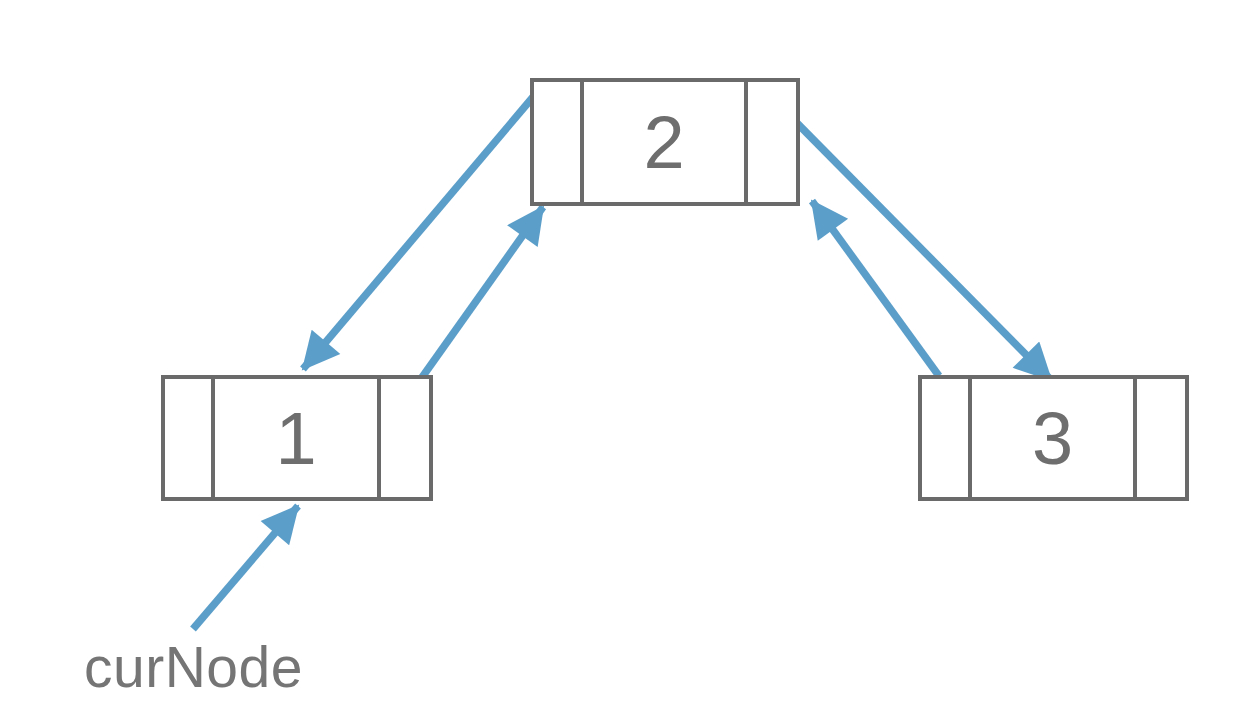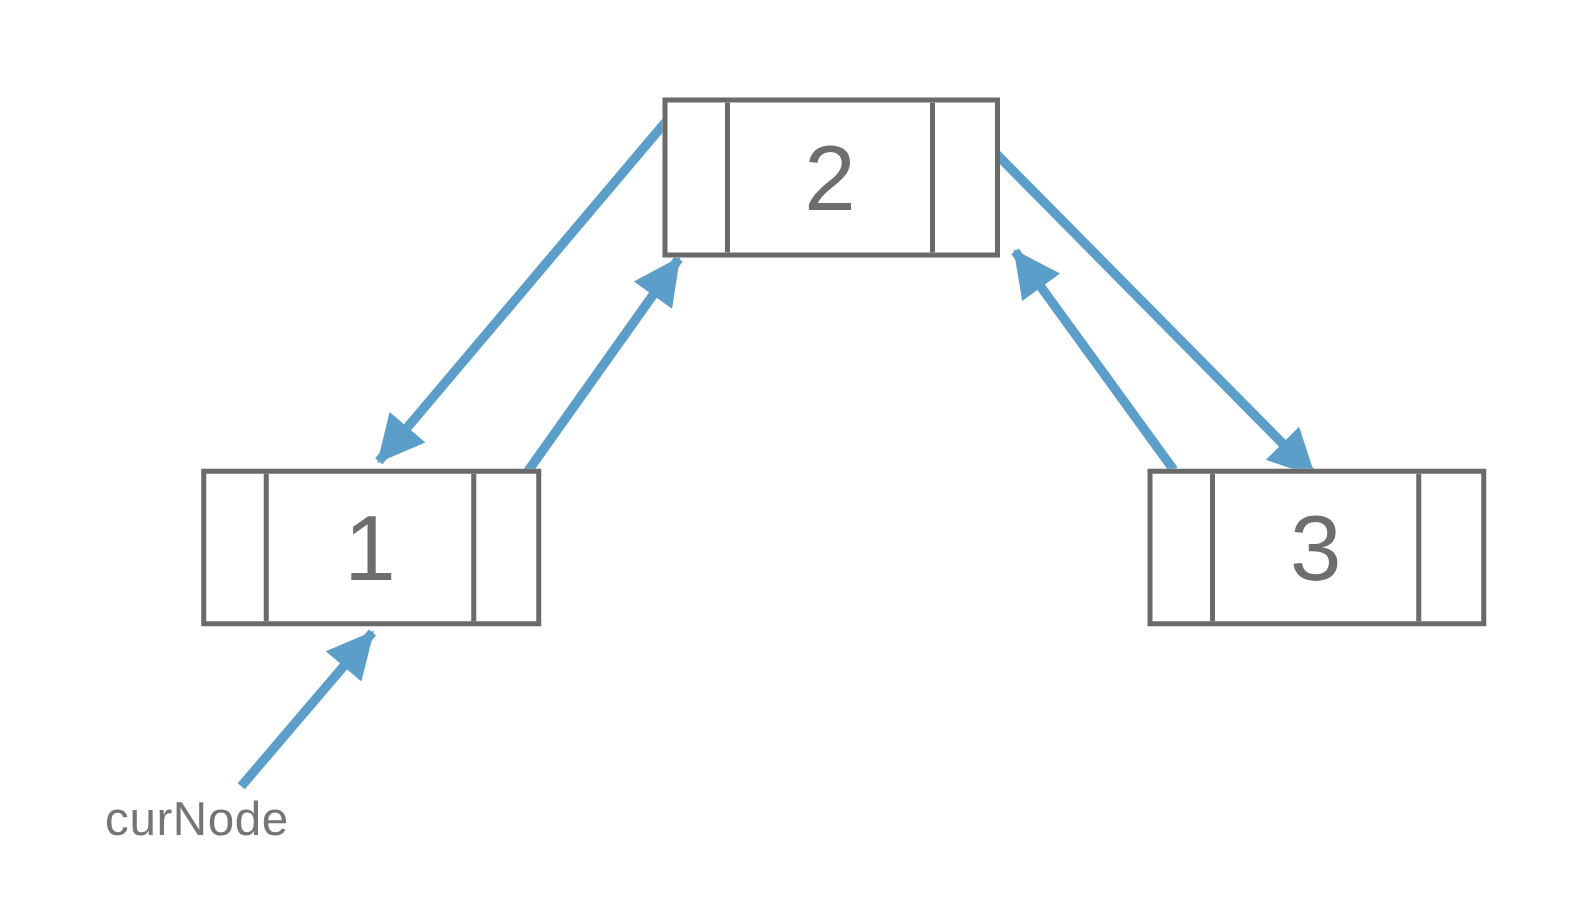--- a/index.html
+++ b/index.html
@@ -50,21 +50,21 @@
     font-size: 74px;
     color: var(--value-text);
   }
   .node-1 { left: 161px; top: 375px; width: 272px; height: 126px; }
   .node-2 { left: 530px; top:  78px; width: 270px; height: 128px; }
   .node-3 { left: 918px; top: 375px; width: 271px; height: 126px; }
   .curnode-label {
     position: absolute;
     left: 84px;
     top: 636px;
-    font-size: 38px;
+    font-size: 57px;
     line-height: 1.1;
     color: var(--label-text);
     letter-spacing: 0.5px;
   }
 </style>
 </head>
 <body>
 
 <div class="stage">
 

